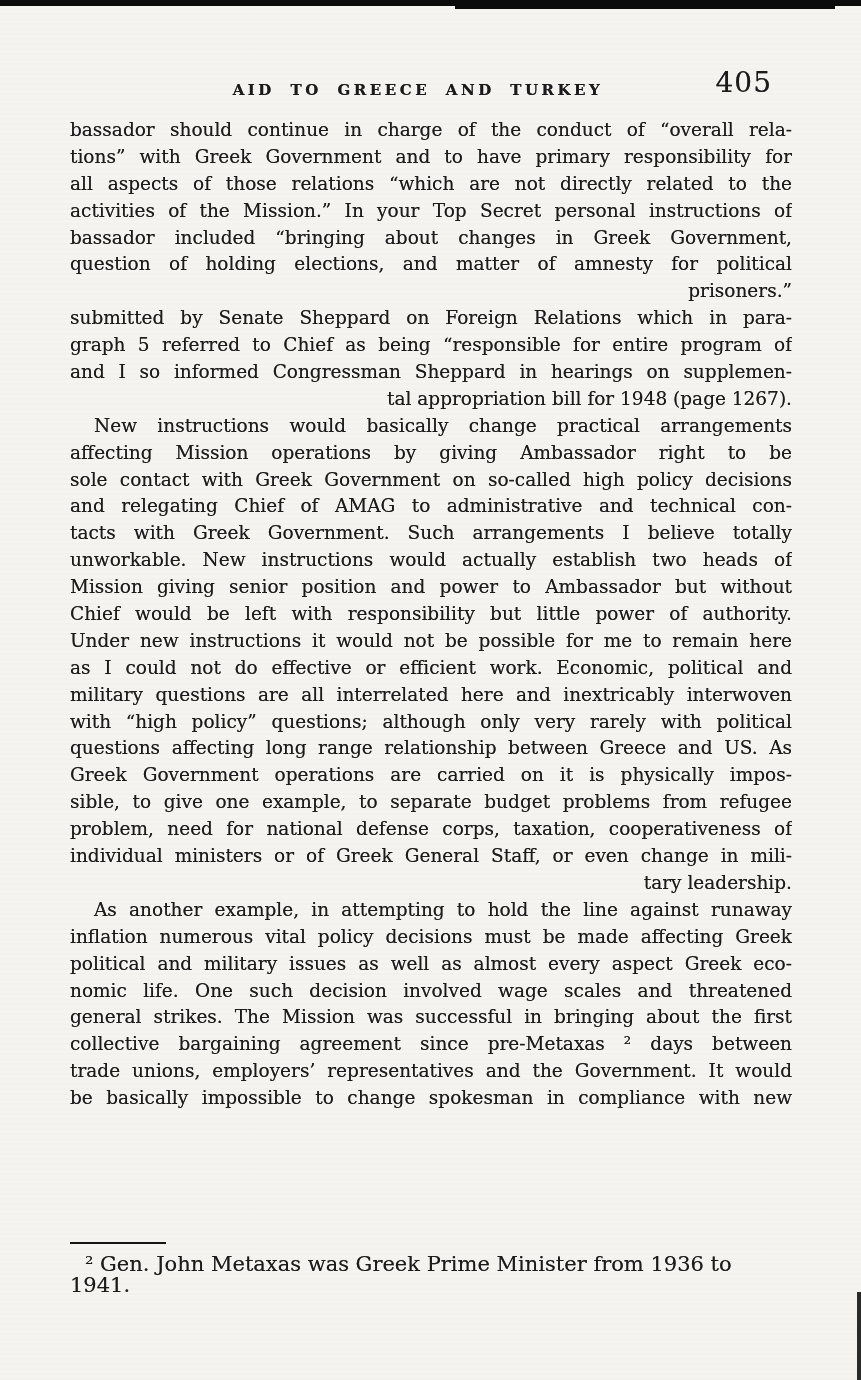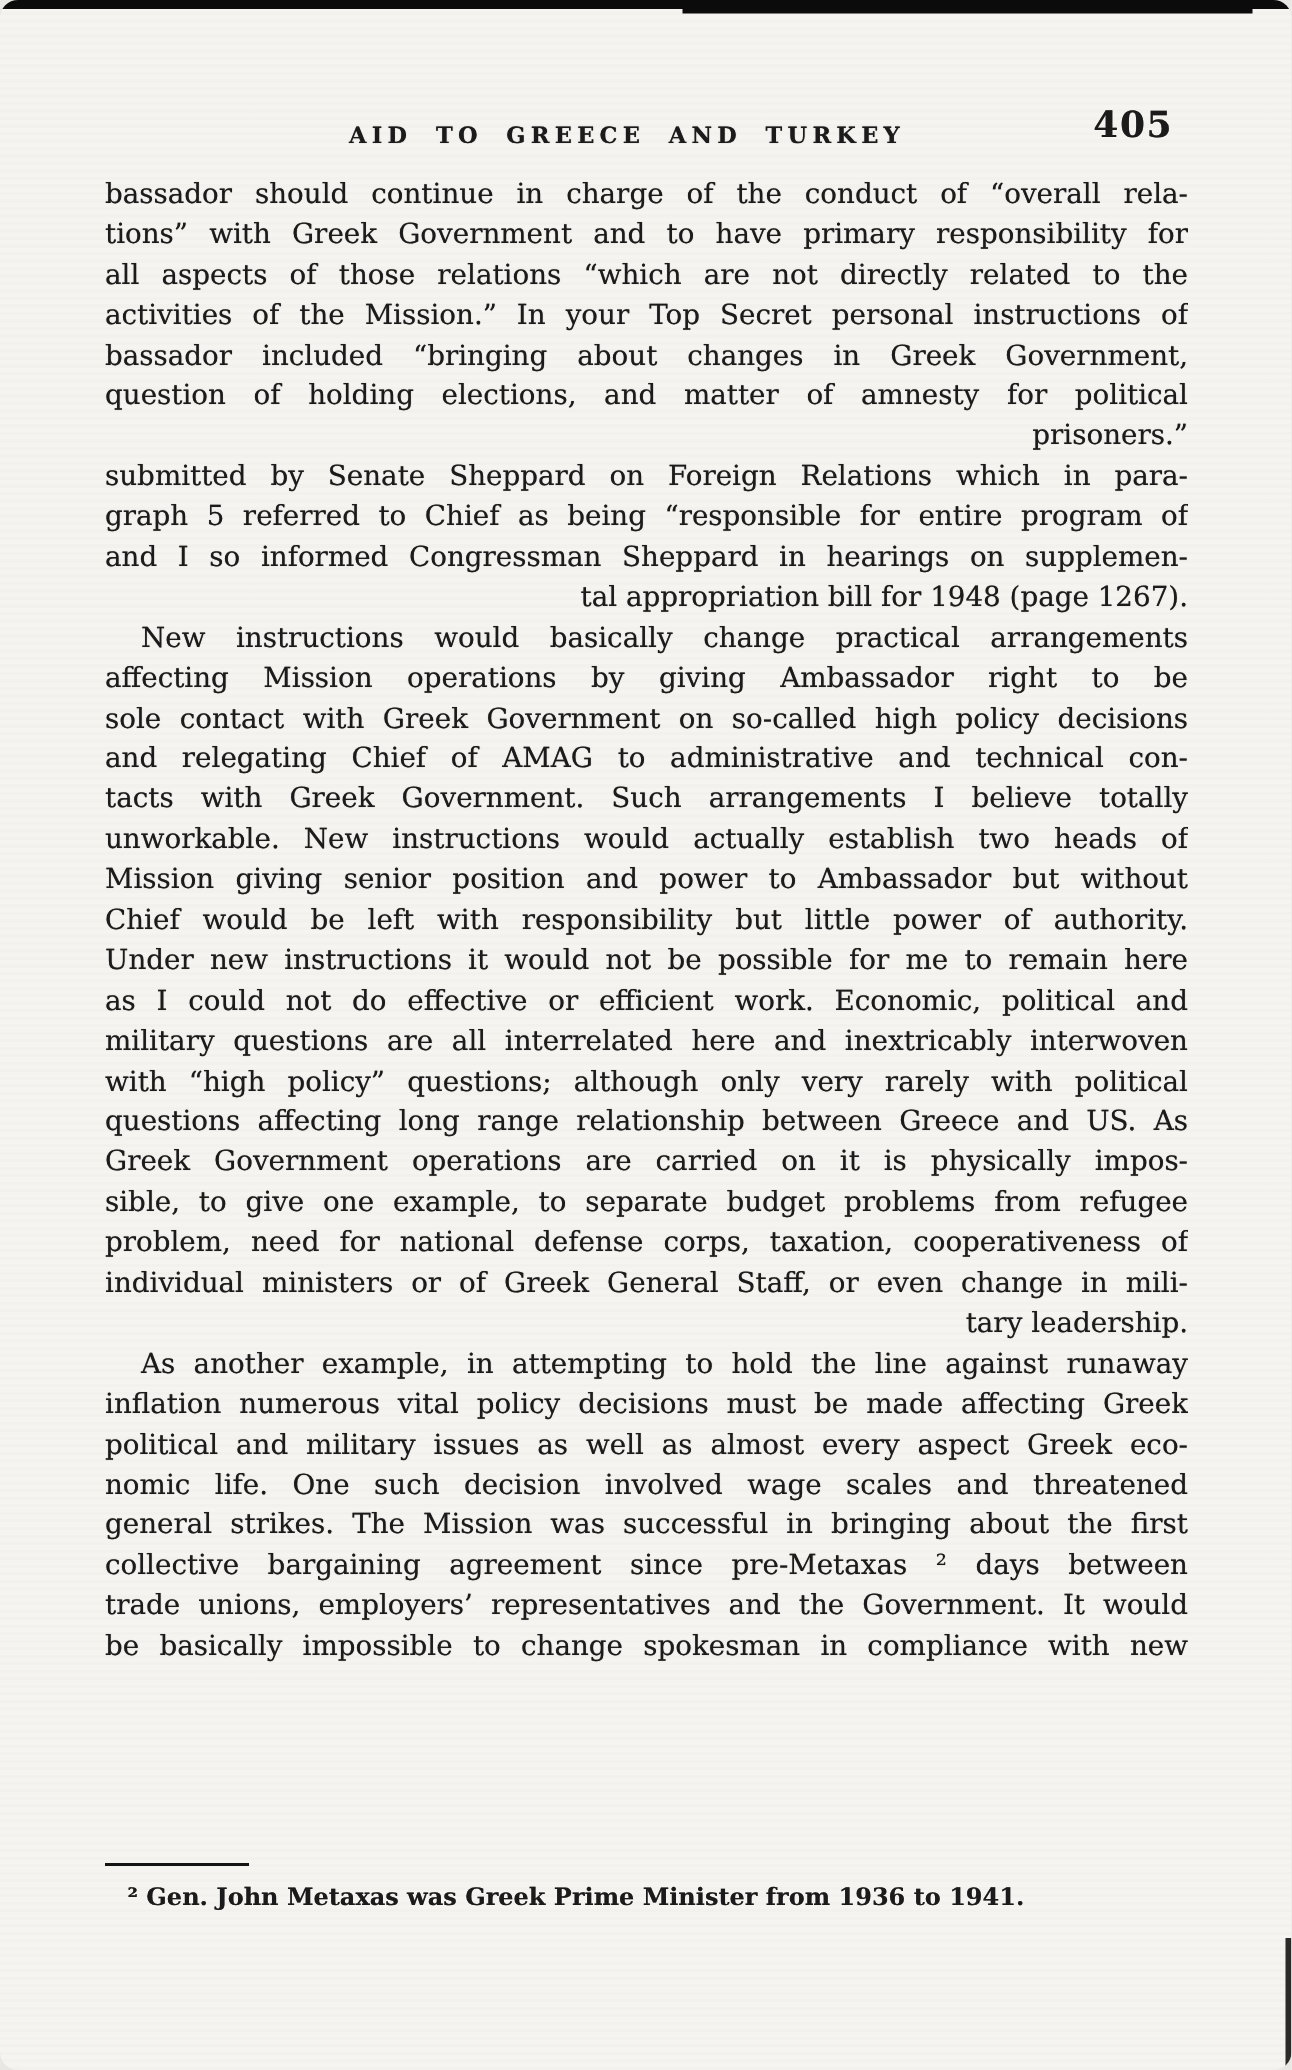--- a/index.html
+++ b/index.html
@@ -6,21 +6,20 @@
   .scan {
     position: relative;
     width: 861px;
     height: 1380px;
     margin: 0 auto;
     background: #f6f4f0;
     background-image: repeating-linear-gradient(0deg, rgba(0,0,0,0.012) 0 2px, transparent 2px 5px);
     font-family: "DejaVu Serif", serif;
     color: #1b1b1b;
     overflow: hidden;
-    border-radius: 12px;
   }
   .top-bar {
     position: absolute; top: 0; left: 0;
     width: 861px; height: 6px; background: #0b0b0b;
   }
   .top-bar-right {
     position: absolute; top: 0; left: 455px;
     width: 380px; height: 9px; background: #0b0b0b;
   }
   .edge-right {
@@ -33,24 +32,23 @@
     text-align: center; line-height: 24px;
   }
   .running-head {
     display: inline-block;
     font-size: 15px; font-weight: bold;
     letter-spacing: 3.5px; word-spacing: 7px;
     transform: translateX(-13px);
     text-shadow: 0 0 0.5px rgba(20,20,20,0.7);
   }
   .page-number {
-    position: absolute; right: 10px; top: -7px;
-    font-size: 24px; letter-spacing: 1px;
+    position: absolute; right: 20px; top: -7px;
+    font-size: 28px; letter-spacing: 1px;
     text-shadow: 0 0 0.4px rgba(20,20,20,0.6);
-    font-weight: bold;
   }
   .body-text {
     position: absolute; top: 117px; left: 70px;
     width: 722px;
     font-size: 18.5px;
     text-shadow: 0 0 0.5px rgba(25,25,25,0.65);
   }
   .line {
     height: 26.9px; line-height: 26.9px;
     text-align: justify;
@@ -62,24 +60,23 @@
   .line.indent { text-indent: 24px; }
   .line.end { text-align: right; }
   .line.end::after { content: none; }
   .footnote-rule {
     position: absolute; top: 1242px; left: 70px;
     width: 96px; height: 2px; background: #151515;
   }
   .footnote {
     position: absolute; top: 1254px; left: 70px;
     width: 722px;
-    font-size: 16px; line-height: 21px;
+    font-size: 21px; line-height: 21px;
     text-indent: 15px;
     text-shadow: 0 0 0.4px rgba(25,25,25,0.6);
-    font-weight: bold;
   }
 </style>
 </head>
 <body>
 
 <div class="scan">
   <div class="top-bar"></div>
   <div class="top-bar-right"></div>
 
   <div class="header">

